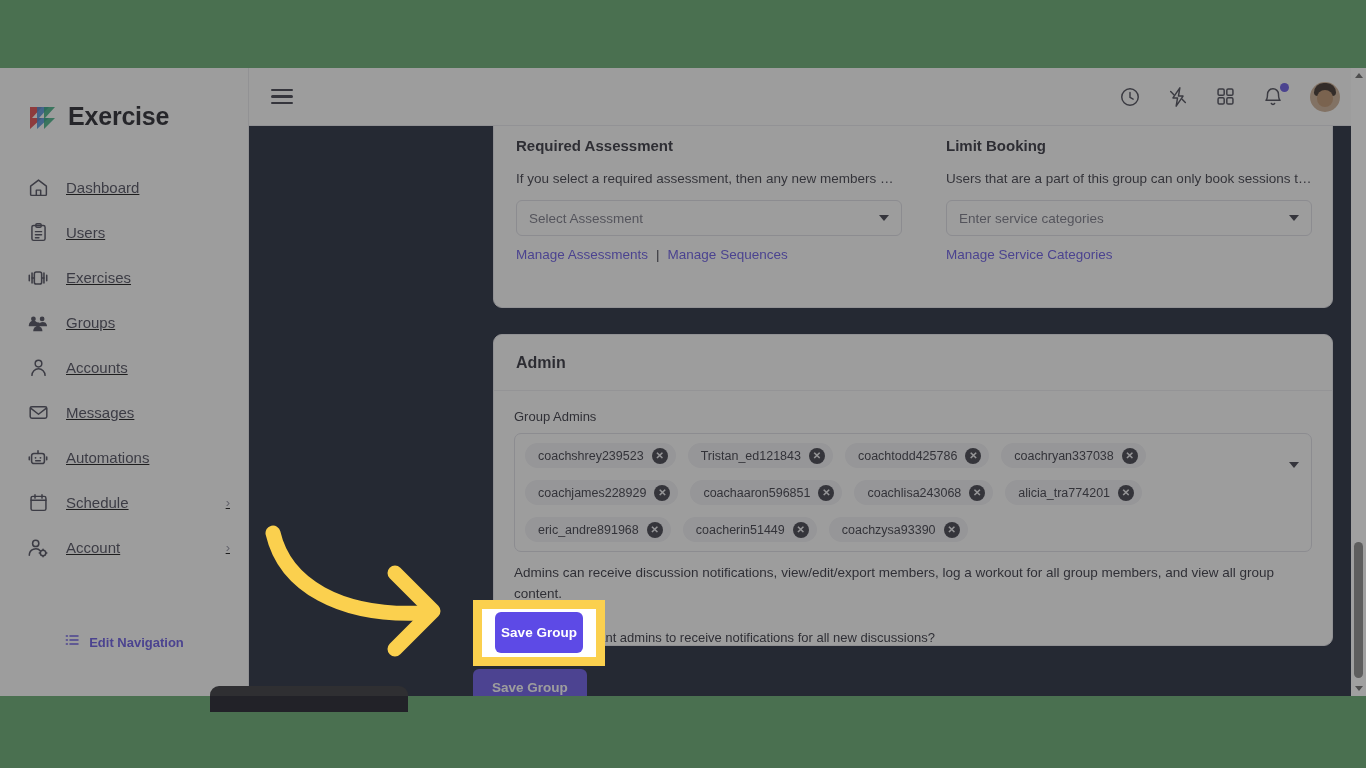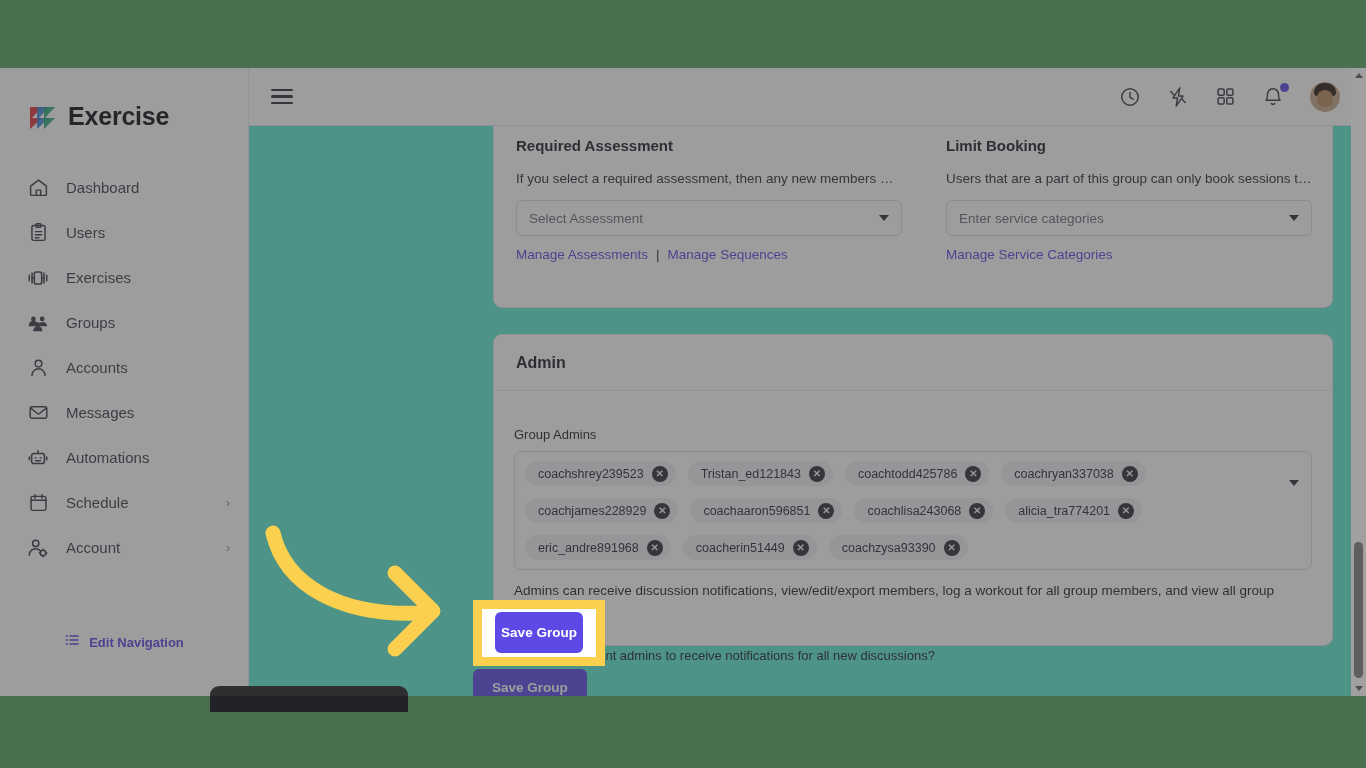--- a/index.html
+++ b/index.html
@@ -40,21 +40,21 @@
   }
   .brand {
     display: flex; align-items: flex-end; gap: 12px;
     padding: 34px 0 0 28px;
   }
   .brand-logo { width: 28px; height: 26px; display:block; }
   .brand-name {
     font-size: 25px; font-weight: 700; color: #111119;
     letter-spacing: -0.2px;
   }
-  .nav-list { margin-top: 34px; }
+  .nav-list { margin-top: 34px; text-decoration: underline; }
   .nav-item {
     display: flex; align-items: center;
     height: 45px; padding: 0 18px 0 26px;
     cursor: pointer; position: relative;
   }
   .nav-icon {
     width: 24px; height: 24px;
     display: flex; align-items: center; justify-content: center;
     margin-right: 16px; flex: 0 0 24px;
   }
@@ -117,21 +117,21 @@
     position: absolute; left: 7px; top: 8px;
     width: 16px; height: 17px; border-radius: 8px;
     background: #b98a63;
   }
 
   
   #content {
     position: absolute;
     left: 249px; top: 58px;
     width: 1103px; height: 570px;
-    background: #5eead4;
+    background: #0f172a;
     overflow: hidden;
   }
 
   .card {
     position: absolute;
     background: #ffffff;
     border: 1px solid #e7e7ed;
     border-radius: 9px;
   }
 
@@ -178,21 +178,21 @@
   }
   .card-header {
     height: 56px; display: flex; align-items: center;
     padding: 0 22px; border-bottom: 1px solid #ececf1;
   }
   .card-header-title {
     font-size: 16px; font-weight: 600; color: #1d1d29;
   }
   .card-body { padding: 18px 20px 0 20px; }
   .field-label {
-    font-size: 13px; color: #23232f; margin-bottom: 9px; margin-top: 18px;
+    font-size: 13px; color: #23232f; margin-bottom: 9px;
   }
 
   .chips-box {
     border: 1px solid #dcdce4; border-radius: 7px;
     background: #fff; padding: 9px 10px 9px 10px;
     position: relative; min-height: 98px;
   }
   .chips-inner {
     display: flex; flex-wrap: wrap; gap: 12px;
     width: 760px;

